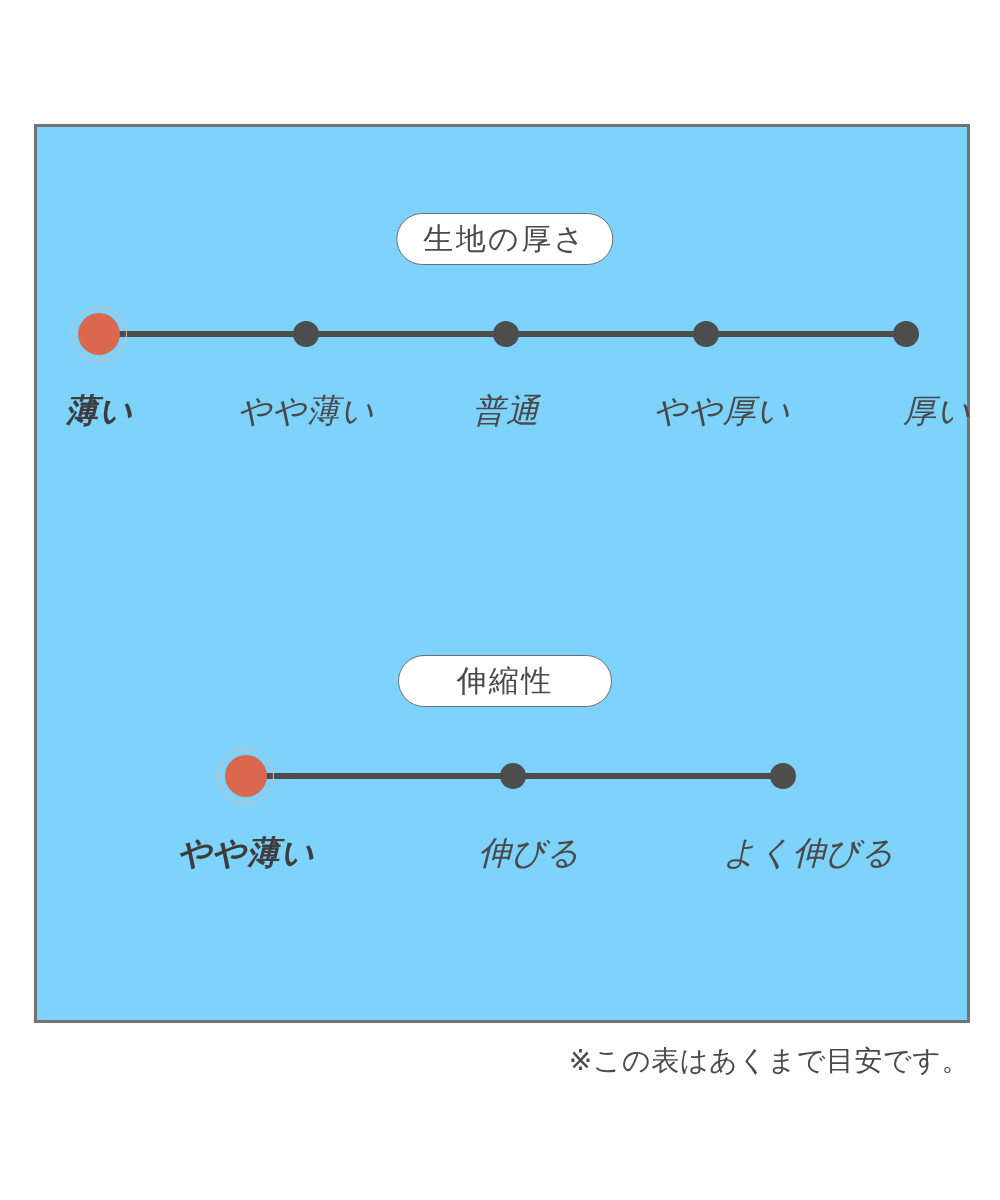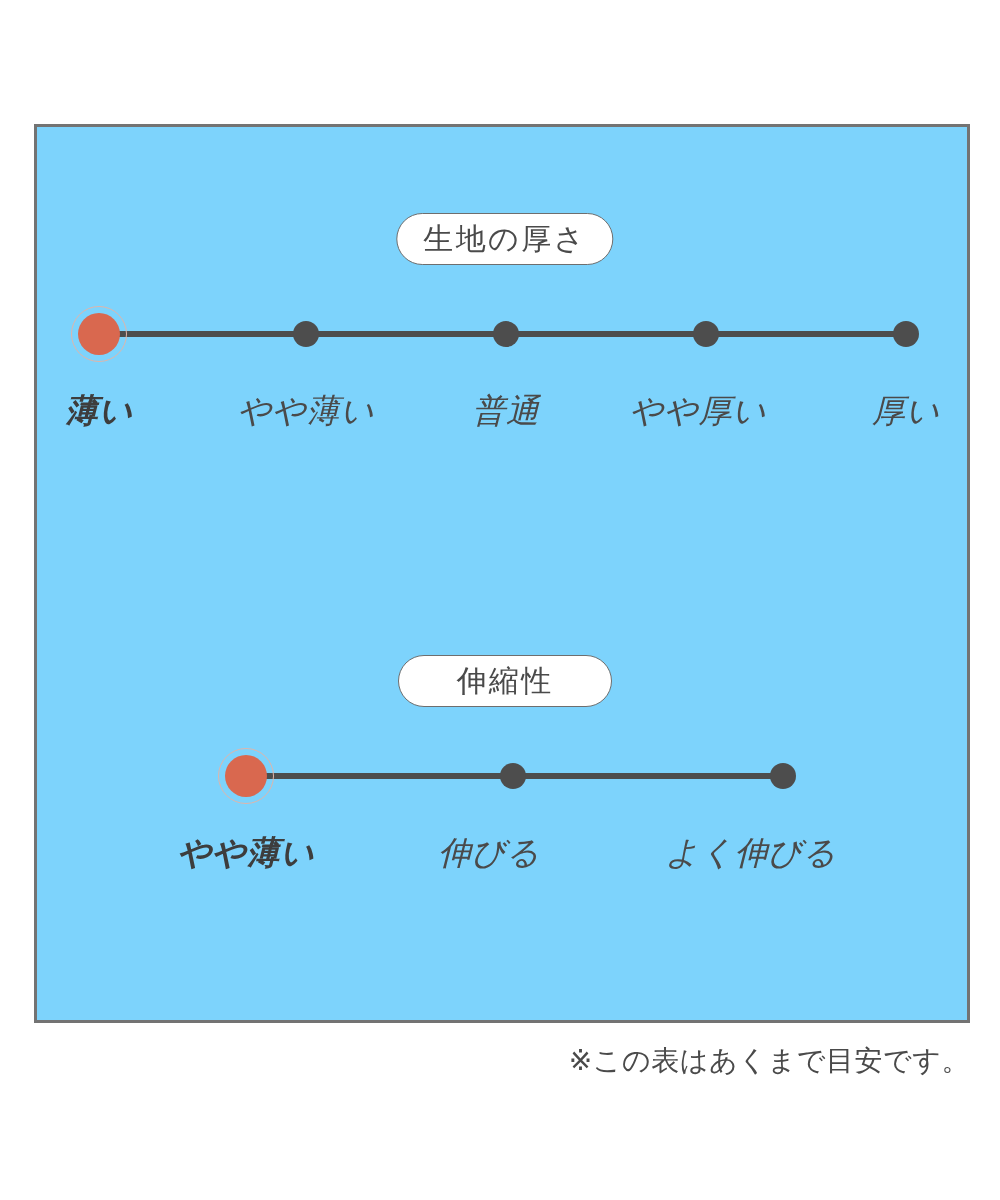--- a/index.html
+++ b/index.html
@@ -160,43 +160,43 @@
 
         <div class="dot selected" style="left:62px; top:0;"></div>
         <div class="dot" style="left:269px; top:0;"></div>
         <div class="dot" style="left:469px; top:0;"></div>
         <div class="dot" style="left:669px; top:0;"></div>
         <div class="dot" style="left:869px; top:0;"></div>
 
         <div class="ticklabel active" style="left:62px;">薄い</div>
         <div class="ticklabel" style="left:269px;">やや薄い</div>
         <div class="ticklabel" style="left:469px;text-align:right;">普通</div>
-        <div class="ticklabel" style="left:661px;">やや厚い</div>
-        <div class="ticklabel" style="left:869px;">厚い</div>
+        <div class="ticklabel" style="left:685px;">やや厚い</div>
+        <div class="ticklabel" style="left:900px;">厚い</div>
       </div>
     </div>
 
     <div class="section section-stretch">
 
       <div class="pill">
         <span class="pill-text">伸縮性</span>
       </div>
 
       <div class="scale">
         <div class="track" style="left:209px; width:537px;"></div>
 
         <div class="ring" style="left:209px; top:0;"></div>
 
         <div class="dot selected" style="left:209px; top:0;"></div>
         <div class="dot" style="left:476px; top:0;"></div>
         <div class="dot" style="left:746px; top:0;"></div>
 
         <div class="ticklabel active" style="left:209px;">やや薄い</div>
-        <div class="ticklabel" style="left:452px;">伸びる</div>
-        <div class="ticklabel" style="left:714px;">よく伸びる</div>
+        <div class="ticklabel" style="left:492px;">伸びる</div>
+        <div class="ticklabel" style="left:772px;">よく伸びる</div>
       </div>
     </div>
 
   </div>
 
   <div class="footnote">※この表はあくまで目安です。</div>
 
 </div>
 
 </body></html>

